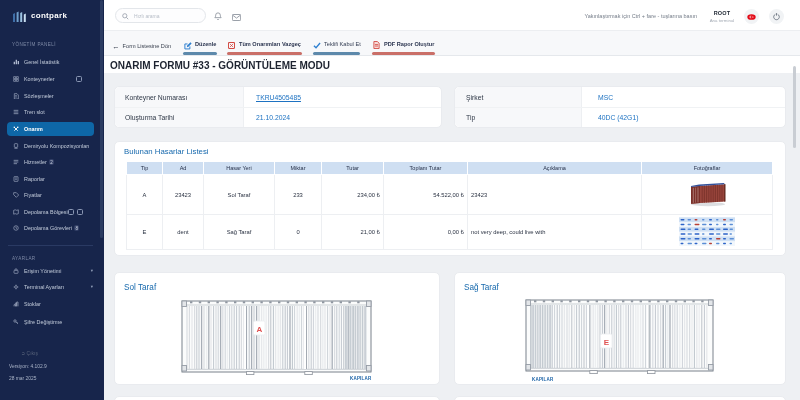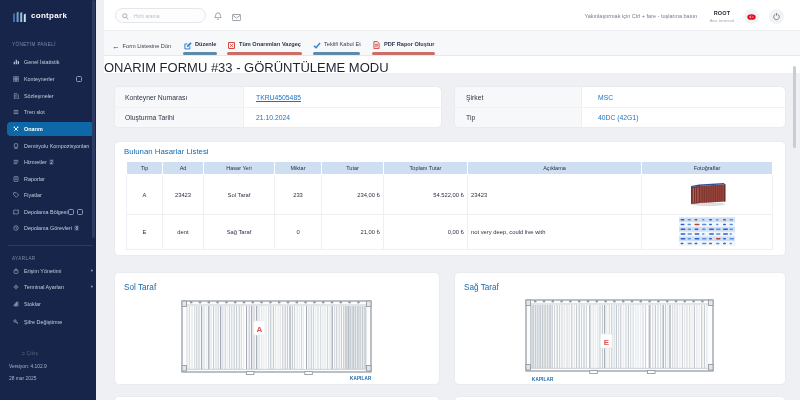--- a/index.html
+++ b/index.html
@@ -1,17 +1,17 @@
 <!DOCTYPE html>
 <html><head><meta charset="utf-8"><title>contpark</title>
 <style>
 *{margin:0;padding:0;box-sizing:border-box}
 html,body{width:800px;height:400px;overflow:hidden;font-family:"Liberation Sans",sans-serif;background:#eef0f3}
 .abs{position:absolute}
-#sidebar{position:absolute;left:0;top:0;width:96px;height:400px;background:#17254b;color:#c6cedd;overflow:hidden}
+#sidebar{position:absolute;left:0;top:0;width:104px;height:400px;background:#17254b;color:#c6cedd;overflow:hidden}
 .logotxt{position:absolute;left:31px;top:11px;font-size:8px;font-weight:bold;color:#fff;letter-spacing:.3px}
 .sect{position:absolute;left:12px;font-size:4.6px;color:#7e8aa6;letter-spacing:.4px}
 .mi{position:absolute;left:0;width:104px;height:13px;font-size:5.4px;color:#c2cbda;white-space:nowrap}
 .mi .ic{position:absolute;left:13px;top:3px;width:6px;height:6px}
 .mi .tx{position:absolute;left:24px;top:3.5px}
 .active-pill{position:absolute;left:6.5px;width:87px;height:14.5px;background:#0e67a7;border-radius:4px}
 .badge{display:inline-block;background:#323f66;color:#cdd5e3;border-radius:2px;font-size:4.5px;padding:.5px 1.5px;vertical-align:top;margin-left:2px}
 .chev{position:absolute;right:11px;top:3px;font-size:4.5px;color:#93a0ba}
 #topbar{position:absolute;left:104px;top:0;width:696px;height:31px;background:#fff;border-bottom:1px solid #eceef1}
 #tabbar{position:absolute;left:104px;top:31px;width:696px;height:25px;background:#f7f8fa;border-bottom:1px solid #e5e8ec}
@@ -202,21 +202,21 @@
     <div class="tab" style="left:220px;font-weight:normal;color:#323c52">Teklifi Kabul Et</div>
     <div class="tabu" style="left:209px;width:47px;background:#5d89ab"></div>
     <svg style="position:absolute;left:269px;top:10px" width="7" height="8" viewBox="0 0 8 9">
       <path d="M1 .5h4l2 2v6H1z" fill="#f7d9d7" stroke="#d24a43" stroke-width="1"></path>
       <path d="M2.3 4h3.4M2.3 5.7h3.4" stroke="#d24a43" stroke-width=".9"></path>
     </svg>
     <div class="tab" style="left:280px">PDF Rapor Oluştur</div>
     <div class="tabu" style="left:268px;width:63px;background:#ca6f68"></div>
   </div>
 <div id="titlebar">
-    <div style="position:absolute;left:0;top:3.5px;font-size:13px;font-weight:normal;color:#1d2330;letter-spacing:0">ONARIM FORMU #33 - GÖRÜNTÜLEME MODU</div>
+    <div style="position:absolute;left:6px;top:3.5px;font-size:10px;font-weight:bold;color:#1d2330;letter-spacing:0">ONARIM FORMU #33 - GÖRÜNTÜLEME MODU</div>
   </div>
 <div class="card" style="left:114px;top:86px;width:328px;height:42px">
     <div style="position:absolute;left:0;top:0;width:129px;height:100%;background:#f7f8fa;border-right:1px solid #edeff2;border-radius:5px 0 0 5px"></div>
     <div style="position:absolute;left:0;top:20px;width:100%;height:1px;background:#f0f2f4"></div>
     <div class="lbl" style="left:10px;top:6.5px">Konteyner Numarası</div>
     <div class="val" style="left:141px;top:6.5px;text-decoration:underline">TKRU4505485</div>
     <div class="lbl" style="left:10px;top:27px">Oluşturma Tarihi</div>
     <div class="val" style="left:141px;top:27px">21.10.2024</div>
   </div>
 <div class="card" style="left:454px;top:86px;width:332px;height:42px">

